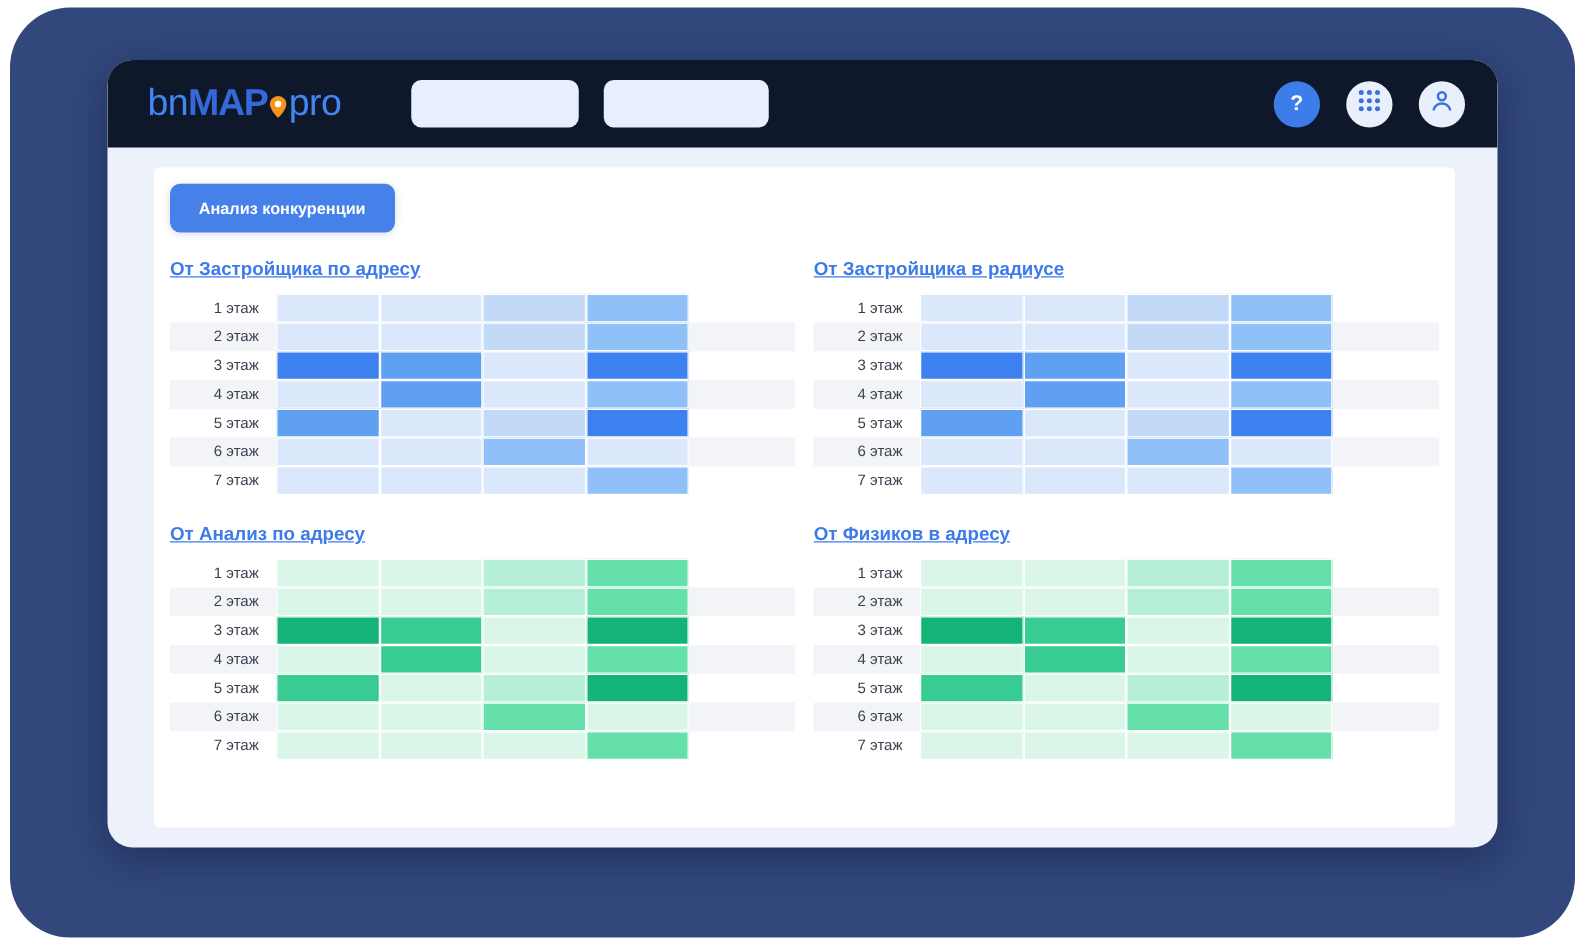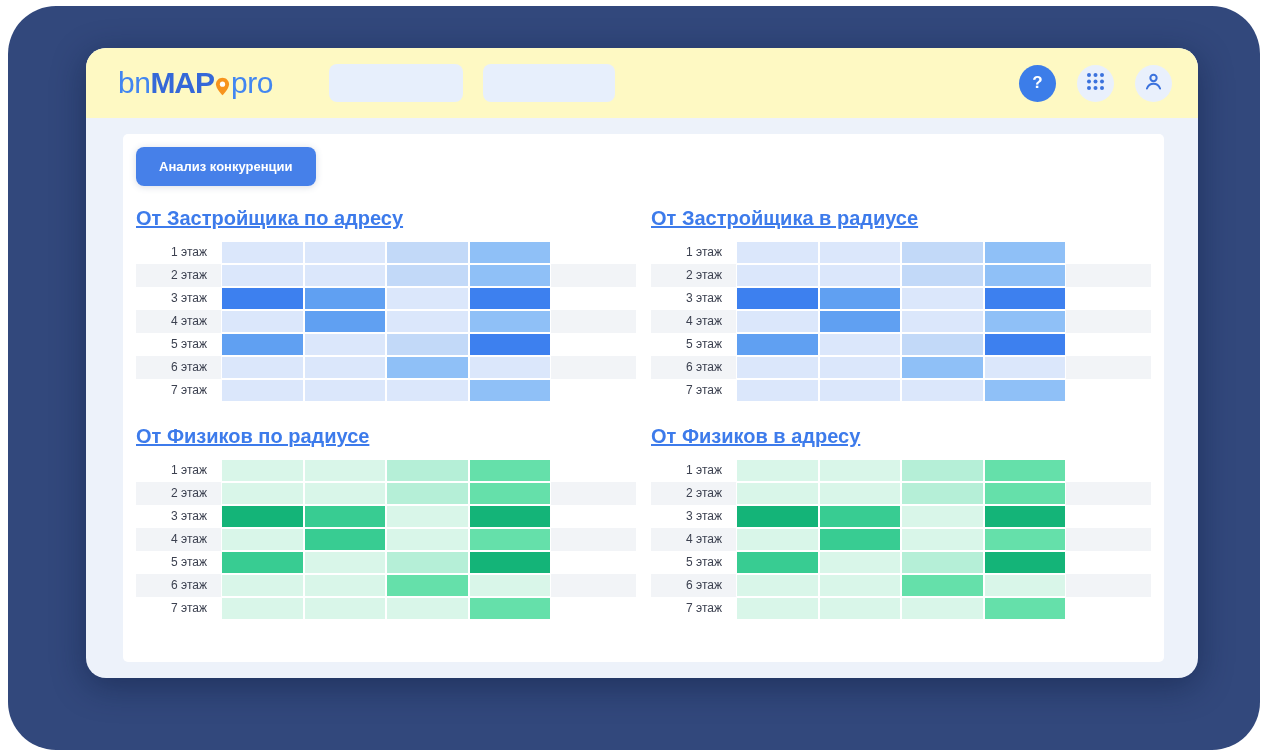--- a/index.html
+++ b/index.html
@@ -5,21 +5,21 @@
   * { margin:0; padding:0; box-sizing:border-box; }
   body { font-family:"Liberation Sans", sans-serif; background:#fff; }
   .stage { position:relative; width:1268px; height:756px; background:#fff; overflow:hidden; }
   .frame { position:absolute; left:8px; top:6px; width:1252px; height:744px;
            background:#32487c; border-radius:48px; }
   .window { position:absolute; left:78px; top:42px; width:1112px; height:630px;
             border-radius:20px; background:#edf2fa; overflow:hidden;
             box-shadow:0 8px 34px rgba(8,22,56,.45); }
 
   
-  .hdr { height:70px; background:#fef9c3; display:flex; align-items:center;
+  .hdr { height:70px; background:#0f172a; display:flex; align-items:center;
          padding:0 26px 0 32px; }
   .logo { display:flex; align-items:baseline; font-size:30px; line-height:1;
           letter-spacing:-.5px; white-space:nowrap; }
   .logo .bn  { font-weight:500; color:#4286f0; }
   .logo .map { font-weight:800; color:#3568d8; letter-spacing:-1px; }
   .logo .pin { position:relative; top:3px; display:inline-block; width:15px; height:19px; margin:0 1px; }
   .logo .pro { font-weight:500; color:#4286f0; }
   .skel { height:38px; border-radius:8px; background:#e7effc; }
   .skel.s1 { width:134px; margin-left:56px; }
   .skel.s2 { width:132px; margin-left:20px; }
@@ -35,21 +35,21 @@
           padding:13px 0 0 13px; }
   .tab-group { display:inline-flex; background:#fff; border-radius:8px;
                box-shadow:0 1px 7px rgba(60,80,120,.20); }
   .tab { padding:12px 23px; font-size:13px; font-weight:700; border:none;
          background:transparent; border-radius:8px; cursor:pointer;
          color:#39404e; font-family:inherit; white-space:nowrap; }
   .tab.active { background:#4680e9; color:#fff; }
 
   .grid { margin-top:21px; display:grid; grid-template-columns:500px 500px;
           column-gap:15px; row-gap:23px; }
-  .section-title { display:inline-block; font-size:20px; font-weight:700;
+  .section-title { display:inline-block; font-size:15px; font-weight:700;
           color:#3d7beb; text-decoration:underline; margin-bottom:11px;
           cursor:pointer; }
   .hm-row { display:flex; height:23px; }
   .hm-row.stripe { background:#f2f4f7; }
   .hm-label { width:85px; font-size:12px; color:#3c4150; text-align:right;
           padding-right:14px; line-height:23px; }
   .hm-cell { width:82.5px; height:23px; border:solid #fff; border-width:1px 1.5px; }
   .hm-tail { flex:1; }
 </style>
 </head>
@@ -208,21 +208,21 @@
                   <div class="hm-cell" style="background: rgb(219, 231, 251);"></div>
                   <div class="hm-tail"></div>
                 </div><div class="hm-row">
                   <div class="hm-label">7 этаж</div>
                   <div class="hm-cell" style="background: rgb(219, 231, 251);"></div>
                   <div class="hm-cell" style="background: rgb(219, 231, 251);"></div>
                   <div class="hm-cell" style="background: rgb(219, 231, 251);"></div>
                   <div class="hm-cell" style="background: rgb(143, 192, 247);"></div>
                   <div class="hm-tail"></div>
                 </div></div>
-              <div><a class="section-title">От Физиков по радиусе</a><div class="hm-row">
+              <div><a class="section-title">От Анализ по адресу</a><div class="hm-row">
                   <div class="hm-label">1 этаж</div>
                   <div class="hm-cell" style="background: rgb(217, 246, 233);"></div>
                   <div class="hm-cell" style="background: rgb(217, 246, 233);"></div>
                   <div class="hm-cell" style="background: rgb(181, 239, 215);"></div>
                   <div class="hm-cell" style="background: rgb(101, 224, 170);"></div>
                   <div class="hm-tail"></div>
                 </div><div class="hm-row stripe">
                   <div class="hm-label">2 этаж</div>
                   <div class="hm-cell" style="background: rgb(217, 246, 233);"></div>
                   <div class="hm-cell" style="background: rgb(217, 246, 233);"></div>

